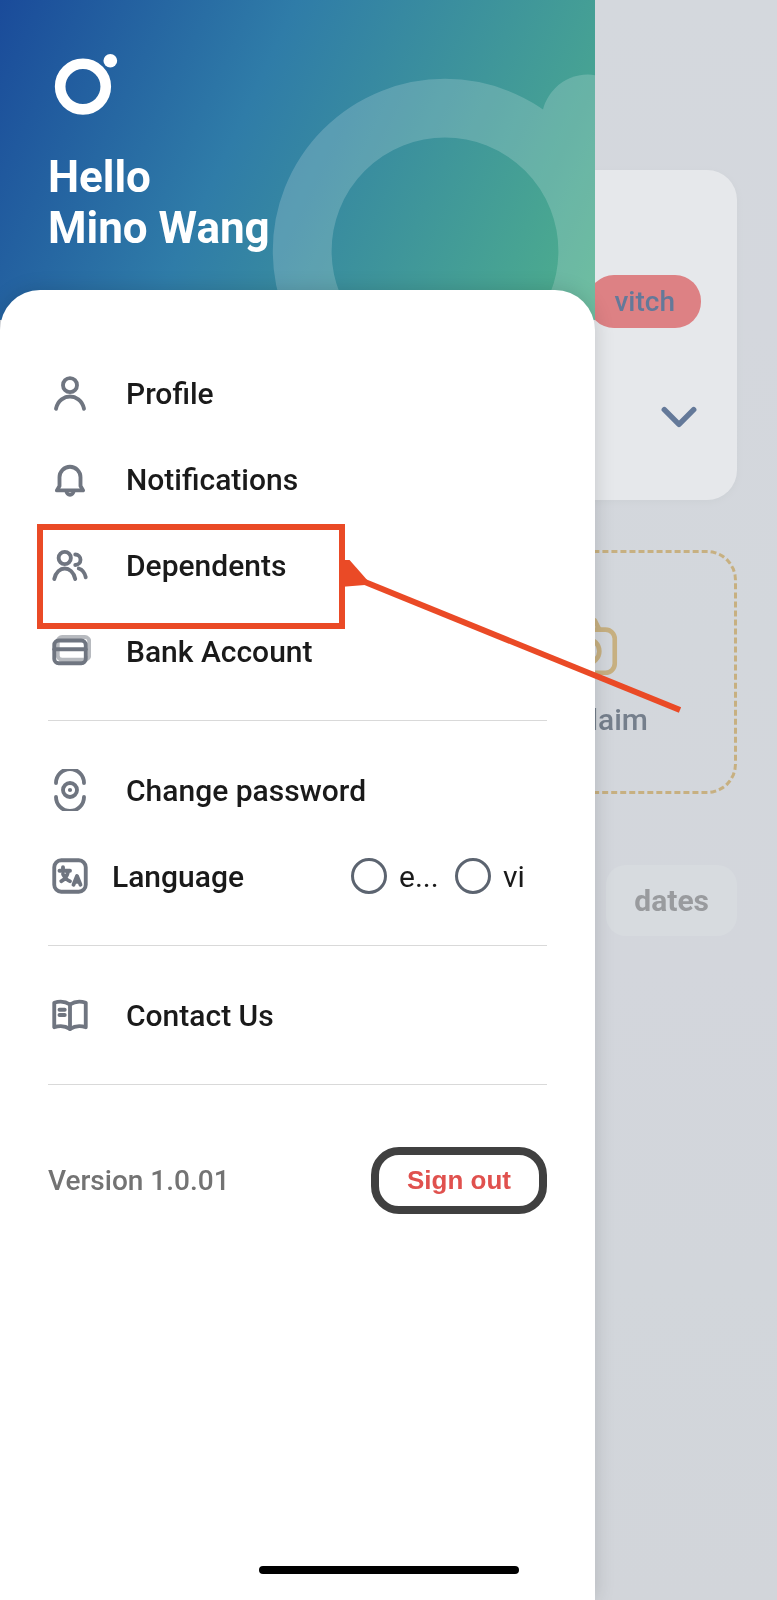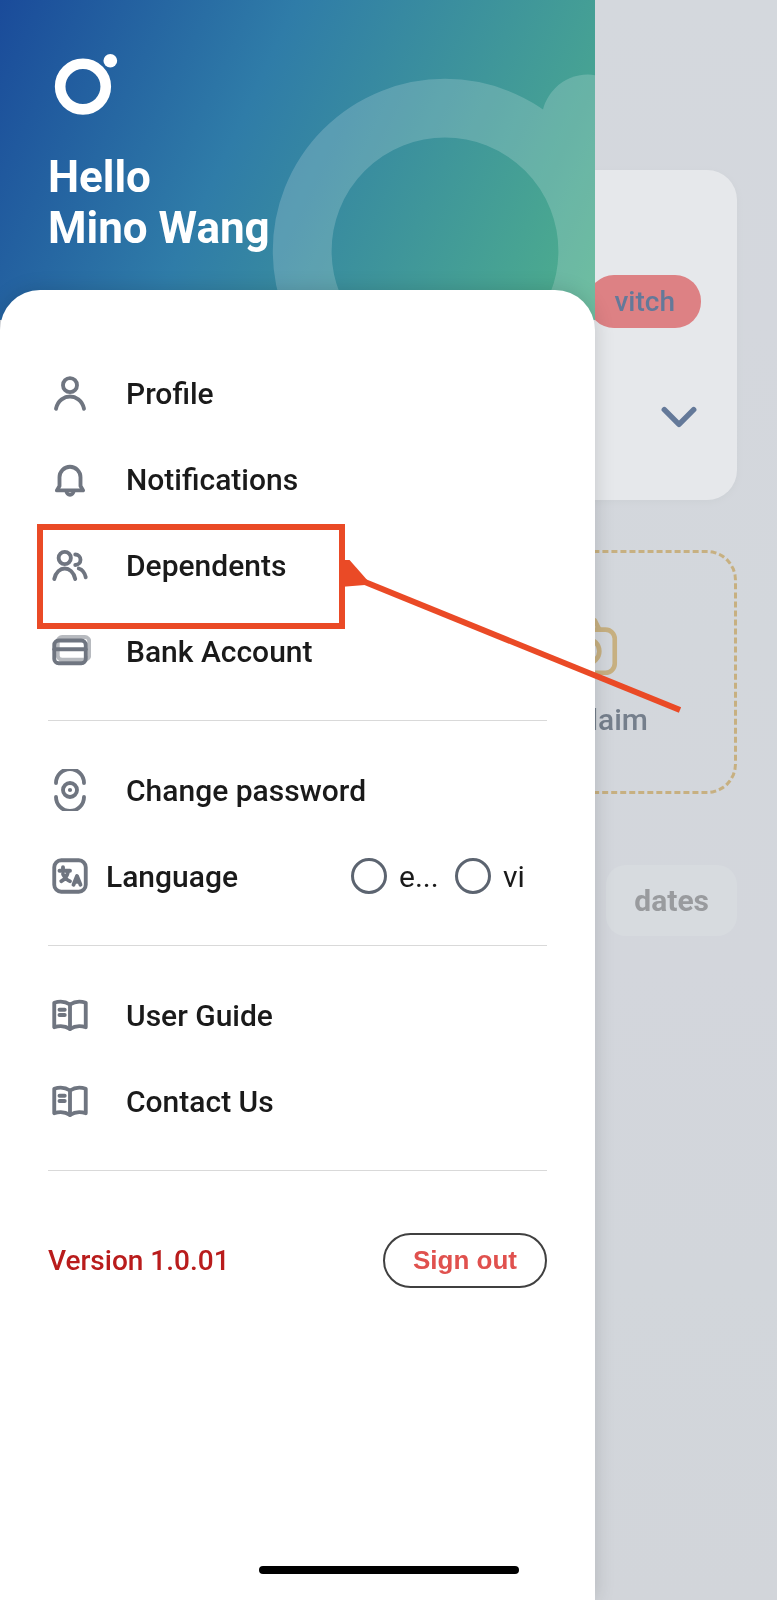--- a/index.html
+++ b/index.html
@@ -26,28 +26,28 @@
   .logo { position: absolute; top: 44px; left: 48px; }
   .greeting { position: absolute; top: 152px; left: 48px; color: #fff; font-size: 44px; font-weight: 700; line-height: 1.15; }
   .drawer-body { position: absolute; top: 290px; left: 0; width: 595px; height: 1310px; background: #fff; border-top-left-radius: 40px; border-top-right-radius: 40px; padding: 60px 0 0 0; box-shadow: 0 0 20px rgba(0,0,0,0.15); }
 
   .menu-section { padding: 0 48px; }
   .menu-item { display: flex; align-items: center; gap: 34px; height: 86px; }
   .menu-icon { width: 44px; height: 44px; flex-shrink: 0; display: flex; align-items: center; justify-content: center; }
   .menu-label { font-size: 30px; color: #1a1a1a; font-weight: 500; }
   .divider { height: 1px; background: #d9d9d9; margin: 26px 48px; }
 
-  .lang-row { display: flex; align-items: center; gap: 14px; height: 86px; }
+  .lang-row { display: flex; align-items: center; gap: 20px; height: 86px; }
   .lang-options { display: flex; align-items: center; gap: 12px; margin-left: auto; }
   .radio-dot { width: 36px; height: 36px; border: 3px solid #5c6470; border-radius: 50%; flex-shrink: 0; }
   .lang-opt { font-size: 30px; color: #1a1a1a; min-width: 44px; max-width: 60px; overflow: hidden; text-overflow: ellipsis; white-space: nowrap; }
 
   .footer-row { display: flex; align-items: center; justify-content: space-between; padding: 36px 48px 0 48px; }
-  .version { font-size: 28px; color: #b91c1c; font-weight: 500; }
-  .sign-out-btn { border: 2px solid #404040; color: #e0514e; background: transparent; border-radius: 28px; padding: 10px 28px; font-size: 26px; font-weight: 600; }
+  .version { font-size: 28px; color: #737373; font-weight: 500; }
+  .sign-out-btn { border: 8px solid #404040; color: #e0514e; background: transparent; border-radius: 28px; padding: 10px 28px; font-size: 26px; font-weight: 600; }
 
   
   .annotation-box { position: absolute; top: 524px; left: 37px; width: 308px; height: 105px; border: 6px solid #ea4a26; z-index: 50; }
   .annotation-arrow { position: absolute; top: 560px; left: 340px; z-index: 50; }
 
   .home-indicator { position: absolute; bottom: 26px; left: 50%; transform: translateX(-50%); width: 260px; height: 8px; background: #000; border-radius: 4px; z-index: 60; }
 
   svg { display: block; }
   .icon-stroke { stroke: #6f7580; stroke-width: 2.2; fill: none; stroke-linecap: round; stroke-linejoin: round; }
 </style>
@@ -174,30 +174,20 @@
 
       <div class="menu-section">
         <div class="menu-item">
           <span class="menu-icon">
             <svg viewBox="0 0 24 24" width="42" height="42">
                 <path d="M3 5c3-1 6-1 9 1 3-2 6-2 9-1v14c-3-1-6-1-9 1-3-2-6-2-9-1V5z" class="icon-stroke"></path>
                 <path d="M12 6v14" class="icon-stroke"></path>
                 <path d="M6 9h3M6 12h3" class="icon-stroke"></path>
               </svg>
           </span>
-          <span class="menu-label">User Guide</span>
-        </div>
-        <div class="menu-item">
-          <span class="menu-icon">
-            <svg viewBox="0 0 24 24" width="42" height="42">
-                <path d="M3 5c3-1 6-1 9 1 3-2 6-2 9-1v14c-3-1-6-1-9 1-3-2-6-2-9-1V5z" class="icon-stroke"></path>
-                <path d="M12 6v14" class="icon-stroke"></path>
-                <path d="M6 9h3M6 12h3" class="icon-stroke"></path>
-              </svg>
-          </span>
           <span class="menu-label">Contact Us</span>
         </div>
       </div>
 
       <div class="divider"></div>
 
       <div class="footer-row">
         <span class="version">Version 1.0.01</span>
         <button class="sign-out-btn">Sign out</button>
       </div>

